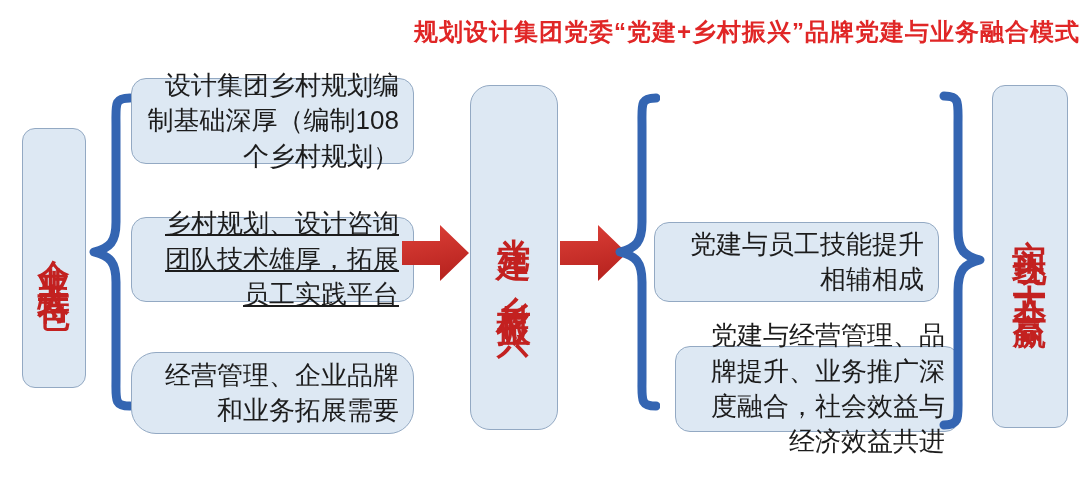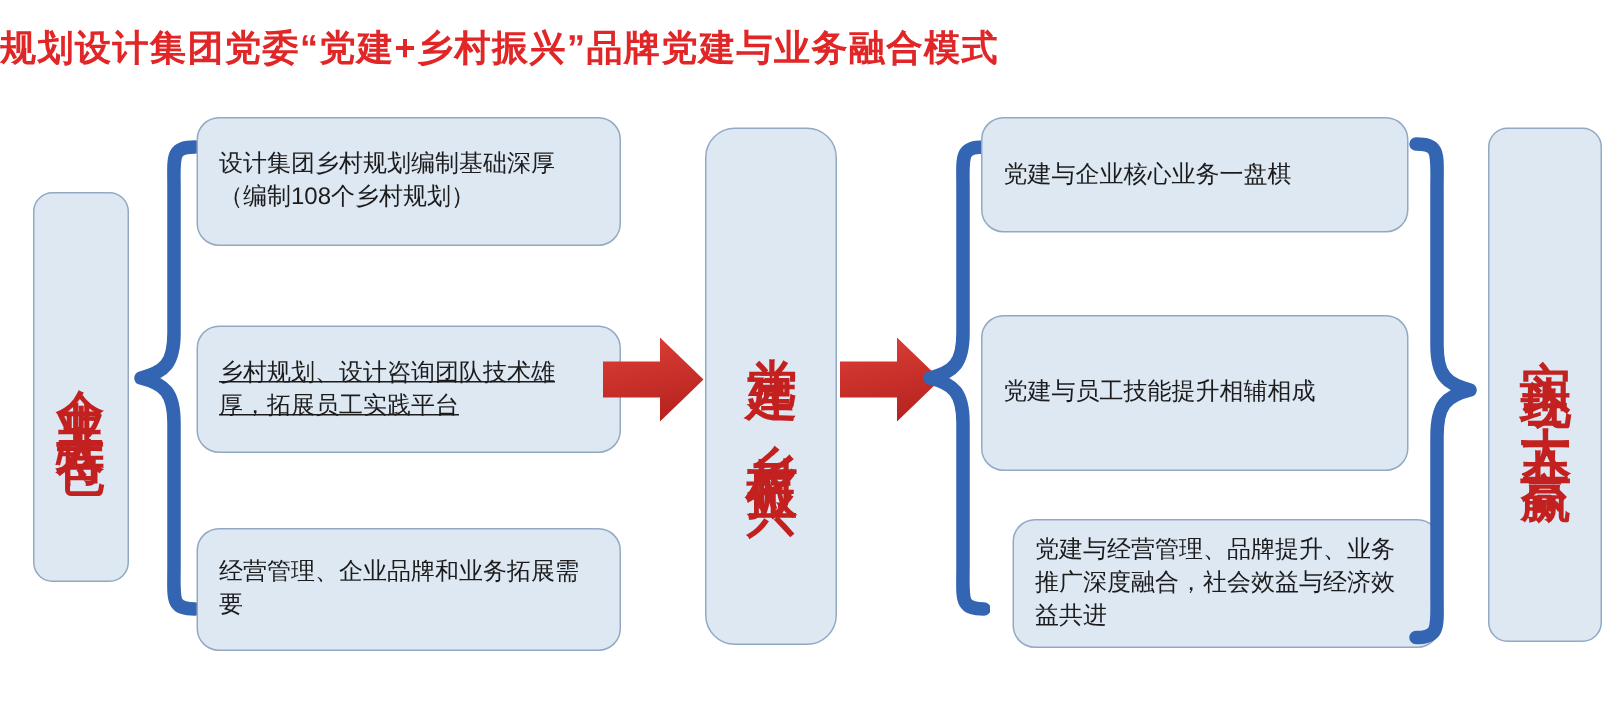--- a/index.html
+++ b/index.html
@@ -2,63 +2,63 @@
 <html style="--title-red: #e02626; --label-red: #c32120; --box-fill: #dde8f3; --box-border: #93a9c3; --brace-blue: #3465b2; --arrow-red: #dd4038; --arrow-red-dark: #b92420; --text-dark: #1c1c1c;"><head>
 <meta charset="utf-8">
 <style>
   html,body { margin:0; padding:0; background:#ffffff; }
   .canvas {
     position:relative; width:1080px; height:482px; background:#ffffff;
     font-family:"Liberation Sans","DejaVu Sans",sans-serif; overflow:hidden;
   }
   .title {
     position:absolute; left:0; top:16px; width:100%;
-    text-align:left; font-size:24px; font-weight:bold;
+    text-align:right; font-size:24px; font-weight:bold;
     color:var(--title-red,#e02626); letter-spacing:1px;
   }
   .box {
     position:absolute; box-sizing:border-box;
     background:var(--box-fill,#dde8f3);
     border:1.5px solid var(--box-border,#93a9c3);
     display:flex; align-items:center;
   }
   .content {
     border-radius:15px; padding:0 14px;
-    font-size:16px; line-height:1.36; color:var(--text-dark,#1c1c1c);
-    text-align:left;
+    font-size:26px; line-height:1.36; color:var(--text-dark,#1c1c1c);
+    text-align:right;
   }
   .vlabel {
     justify-content:center; font-weight:bold;
     color:var(--label-red,#c32120); border-radius:13px;
   }
   .vtext { writing-mode:vertical-rl; text-orientation:upright; }
 
   
   .left-label  { left:22px;  top:128px; width:64px;  height:260px; }
   .left-label .vtext  { font-size:32px; letter-spacing:8px; }
   .brace-left  { left:86px;  top:90px;  width:48px;  height:324px; }
   .lb1 { left:131px; top:78px;  width:283px; height:86px; }
   .lb2 { left:131px; top:217px; width:283px; height:85px;text-decoration:underline; }
-  .lb3 { left:131px; top:352px; width:283px; height:82px; }
+  .lb3 { left:131px; top:352px; width:283px; height:82px;border-radius:25px; }
 
   
   .arrow1 { left:402px; top:222px; }
   .arrow2 { left:560px; top:222px; }
   .arrow  { position:absolute; width:68px; height:62px; }
 
   
   .center-label { left:470px; top:85px; width:88px; height:345px; border-radius:20px; }
   .center-col { display:flex; flex-direction:column; align-items:center; gap:6px; width:100%; }
   .center-col .big  { writing-mode:vertical-rl; text-orientation:upright; font-size:34px; letter-spacing:9px; font-weight:bold; color:var(--label-red,#c32120); }
   .center-col .plus { font-size:27px; font-weight:normal; color:var(--label-red,#c32120); line-height:1; }
 
   
   .brace-mid   { left:612px; top:90px;  width:48px;  height:324px; }
   .rb1 { left:654px; top:78px;  width:285px; height:77px; }
-  .rb2 { left:654px; top:210px; width:285px; height:104px; }
+  .rb2 { left:654px; top:222px; width:285px; height:80px; }
   .rb3 { left:654px; top:346px; width:285px; height:86px;margin-left:21px; }
   .brace-close { left:938px; top:88px;  width:50px;  height:345px; }
   .right-label { left:992px; top:85px;  width:76px;  height:343px; }
   .right-label .vtext { font-size:34px; letter-spacing:15px; }
 
   .brace { position:absolute; }
   .brace path {
     fill:none; stroke:var(--brace-blue,#3465b2);
     stroke-width:9; stroke-linecap:round; stroke-linejoin:round;
   }
@@ -113,23 +113,20 @@
         <stop offset="1" style="stop-color:var(--arrow-red-dark,#b92420)"></stop>
       </linearGradient>
     </defs>
     <polygon points="0,19 38,19 38,3 67,31 38,59 38,43 0,43" fill="url(#agrad2)"></polygon>
   </svg>
 
   <svg class="brace brace-mid" viewBox="0 0 48 324" aria-hidden="true">
     <path d="M44,8 C28,8 30,14 30,36 L30,132 C30,152 24,158 8,162 C24,166 30,172 30,192 L30,288 C30,310 28,316 44,316"></path>
   </svg>
 
-  <div class="box content rb1">
-    <span>党建与企业核心业务一盘棋</span>
-  </div>
   <div class="box content rb2">
     <span>党建与员工技能提升相辅相成</span>
   </div>
   <div class="box content rb3">
     <span>党建与经营管理、品牌提升、业务推广深度融合，社会效益与经济效益共进</span>
   </div>
 
   <svg class="brace brace-close" viewBox="0 0 50 345" aria-hidden="true">
     <path d="M6,8 C22,8 20,14 20,37 L20,142 C20,162 26,168 42,172 C26,176 20,182 20,203 L20,308 C20,330 22,337 6,337"></path>
   </svg>

